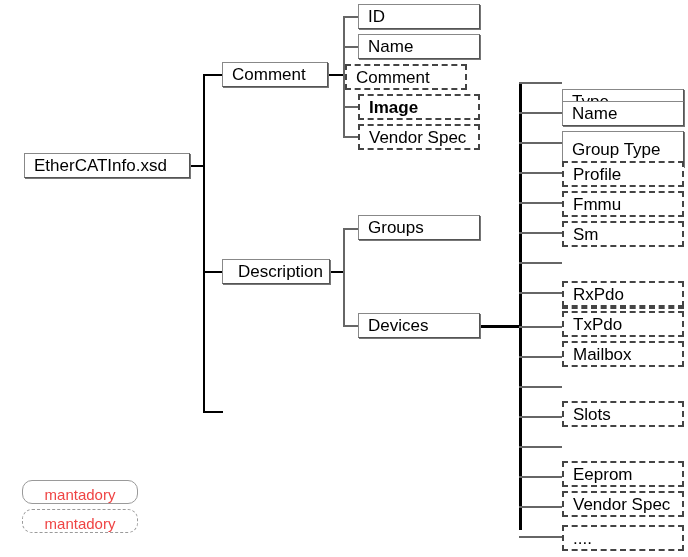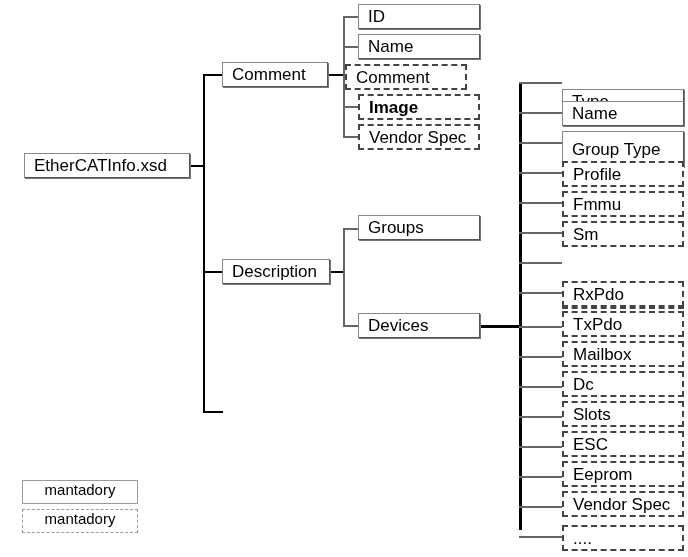--- a/index.html
+++ b/index.html
@@ -34,25 +34,26 @@
     box-shadow: 1px 1px 0 0 #777777;
   }
   .node.dashed {
     border: 2px dashed #444444;
   }
   .legend-node {
     position: absolute;
     box-sizing: border-box;
     background: #ffffff;
     display: flex;
-    align-items: flex-start;
+    align-items: flex-end;
     justify-content: center;
     font-size: 15px;
-    color: #000000;
+    color: #ef4444;
     white-space: nowrap;
+    border-radius: 10px;
   }
   .legend-node.solid {
     border: 1px solid #9a9a9a;
   }
   .legend-node.dashed {
     border: 1px dashed #9a9a9a;
   }
   .conn {
     position: absolute;
     background: #3c3c3c;
@@ -112,21 +113,21 @@
   <div class="conn thin" style="left:519px; top:506px; width:43px; height:2px;"></div>
   <div class="conn thin" style="left:519px; top:536px; width:43px; height:2px;"></div>
 
   <div class="node solid" style="left:24px; top:153px; width:166px; height:25px;">
     <span>EtherCATInfo.xsd</span>
   </div>
 
   <div class="node solid" style="left:222px; top:62px; width:106px; height:25px;">
     <span>Comment</span>
   </div>
-  <div class="node solid" style="left:222px; top:259px; width:108px; height:25px;">
+  <div class="node solid" style="left:222px; top:259px; width:108px; height:25px;justify-content:center;">
     <span>Description</span>
   </div>
 
   <div class="node solid" style="left:358px; top:4px; width:122px; height:25px;">
     <span>ID</span>
   </div>
   <div class="node solid" style="left:358px; top:34px; width:122px; height:25px;">
     <span>Name</span>
   </div>
   <div class="node dashed" style="left:345px; top:64px; width:122px; height:26px;">
@@ -169,29 +170,23 @@
   </div>
   <div class="node dashed" style="left:562px; top:281px; width:122px; height:26px;">
     <span>RxPdo</span>
   </div>
   <div class="node dashed" style="left:562px; top:311px; width:122px; height:26px;">
     <span>TxPdo</span>
   </div>
   <div class="node dashed" style="left:562px; top:341px; width:122px; height:26px;">
     <span>Mailbox</span>
   </div>
-  <div class="node dashed" style="left:562px; top:371px; width:122px; height:26px;">
-    <span>Dc</span>
-  </div>
   <div class="node dashed" style="left:562px; top:401px; width:122px; height:26px;">
     <span>Slots</span>
   </div>
-  <div class="node dashed" style="left:562px; top:431px; width:122px; height:26px;">
-    <span>ESC</span>
-  </div>
   <div class="node dashed" style="left:562px; top:461px; width:122px; height:26px;">
     <span>Eeprom</span>
   </div>
   <div class="node dashed" style="left:562px; top:491px; width:122px; height:26px;">
     <span>Vendor Spec</span>
   </div>
   <div class="node dashed" style="left:562px; top:525px; width:122px; height:26px;">
     <span>....</span>
   </div>
 

